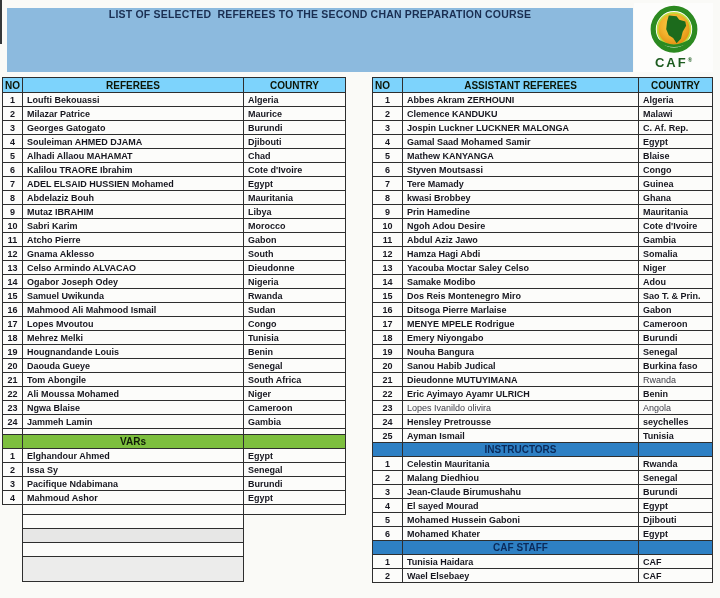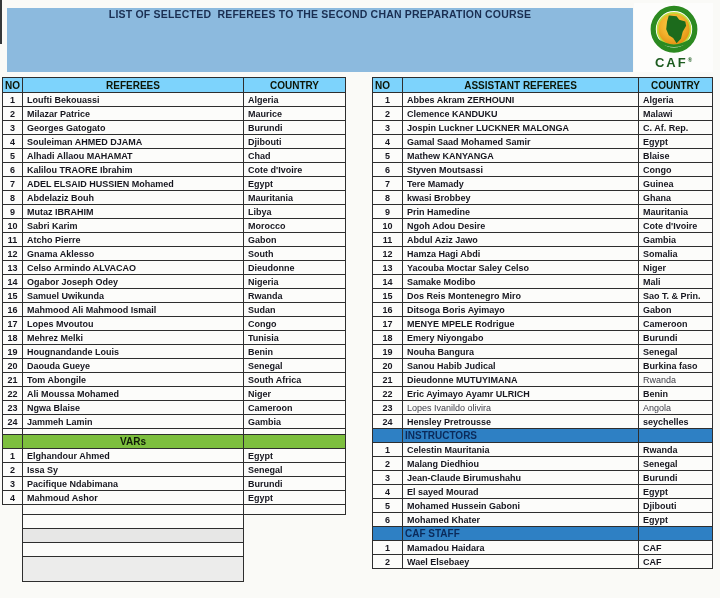--- a/index.html
+++ b/index.html
@@ -48,21 +48,21 @@
     vertical-align:middle;background:#fcfcfa;
   }
   th{background:#7dd3fc;font-size:10px;color:#0d1606;height:14px;}
   th.h-name,th.h-country{}
   th.h-no{text-align:left;padding-left:2px;}
   td.no{text-align:center;padding:0;}
   td.name{text-align:left;padding-left:4px;}
   td.country{text-align:left;padding-left:4px;}
   tr.gap td{height:5px;background:#fcfcfa;}
   tr.section td{background:#7dbf3e;color:#101c08;text-align:center;font-size:10px;}
-  tr.section-blue td{background:#2e80c4;color:#0b2a5a;text-align:left;font-size:10px;}
+  tr.section-blue td{background:#2e80c4;color:#0b2a5a;text-align:center;font-size:10px;}
   td.light,tr .light{font-weight:normal;color:#3c3c46;}
   
   tr.ghost-full td{background:#fcfcfa;height:9px;}
   tr.ghost td{border:none;background:transparent;}
   tr.ghost td.name{border:1px solid #2e2e2e;background:#fcfcfa;}
   tr.ghost.shaded td.name{background:#e7e7e6;}
   tr.ghost.tall td.name{height:24px;background:#ececeb;}
 </style>
 </head>
 <body>
@@ -406,32 +406,32 @@
 
         <tr>
           <td class="no">13</td>
           <td class="name">Yacouba Moctar Saley Celso</td>
           <td class="country">Niger</td>
         </tr>
 
         <tr>
           <td class="no">14</td>
           <td class="name">Samake Modibo</td>
-          <td class="country">Mali</td>
+          <td class="country">Adou</td>
         </tr>
 
         <tr>
           <td class="no">15</td>
           <td class="name">Dos Reis Montenegro Miro</td>
           <td class="country">Sao T. &amp; Prin.</td>
         </tr>
 
         <tr>
           <td class="no">16</td>
-          <td class="name">Ditsoga Boris Ayimayo</td>
+          <td class="name">Ditsoga Pierre Marlaise</td>
           <td class="country">Gabon</td>
         </tr>
 
         <tr>
           <td class="no">17</td>
           <td class="name">MENYE MPELE Rodrigue</td>
           <td class="country">Cameroon</td>
         </tr>
 
         <tr>
@@ -469,20 +469,25 @@
           <td class="name light">Lopes Ivanildo olivira</td>
           <td class="country light">Angola</td>
         </tr>
 
         <tr>
           <td class="no">24</td>
           <td class="name">Hensley Pretrousse</td>
           <td class="country">seychelles</td>
         </tr>
 
+        <tr>
+          <td class="no">25</td>
+          <td class="name">Ayman Ismail</td>
+          <td class="country">Tunisia</td>
+        </tr>
       </tbody>
     <tbody>
       <tr class="section-blue">
         <td></td>
         <td>INSTRUCTORS</td>
         <td></td>
       </tr>
     </tbody>
     <tbody>
 
@@ -526,21 +531,21 @@
       <tr class="section-blue">
         <td></td>
         <td>CAF STAFF</td>
         <td></td>
       </tr>
     </tbody>
     <tbody>
 
         <tr>
           <td class="no">1</td>
-          <td class="name">Mamadou Haidara</td>
+          <td class="name">Tunisia Haidara</td>
           <td class="country">CAF</td>
         </tr>
 
         <tr>
           <td class="no">2</td>
           <td class="name">Wael  Elsebaey</td>
           <td class="country">CAF</td>
         </tr>
       </tbody>
   </table>

